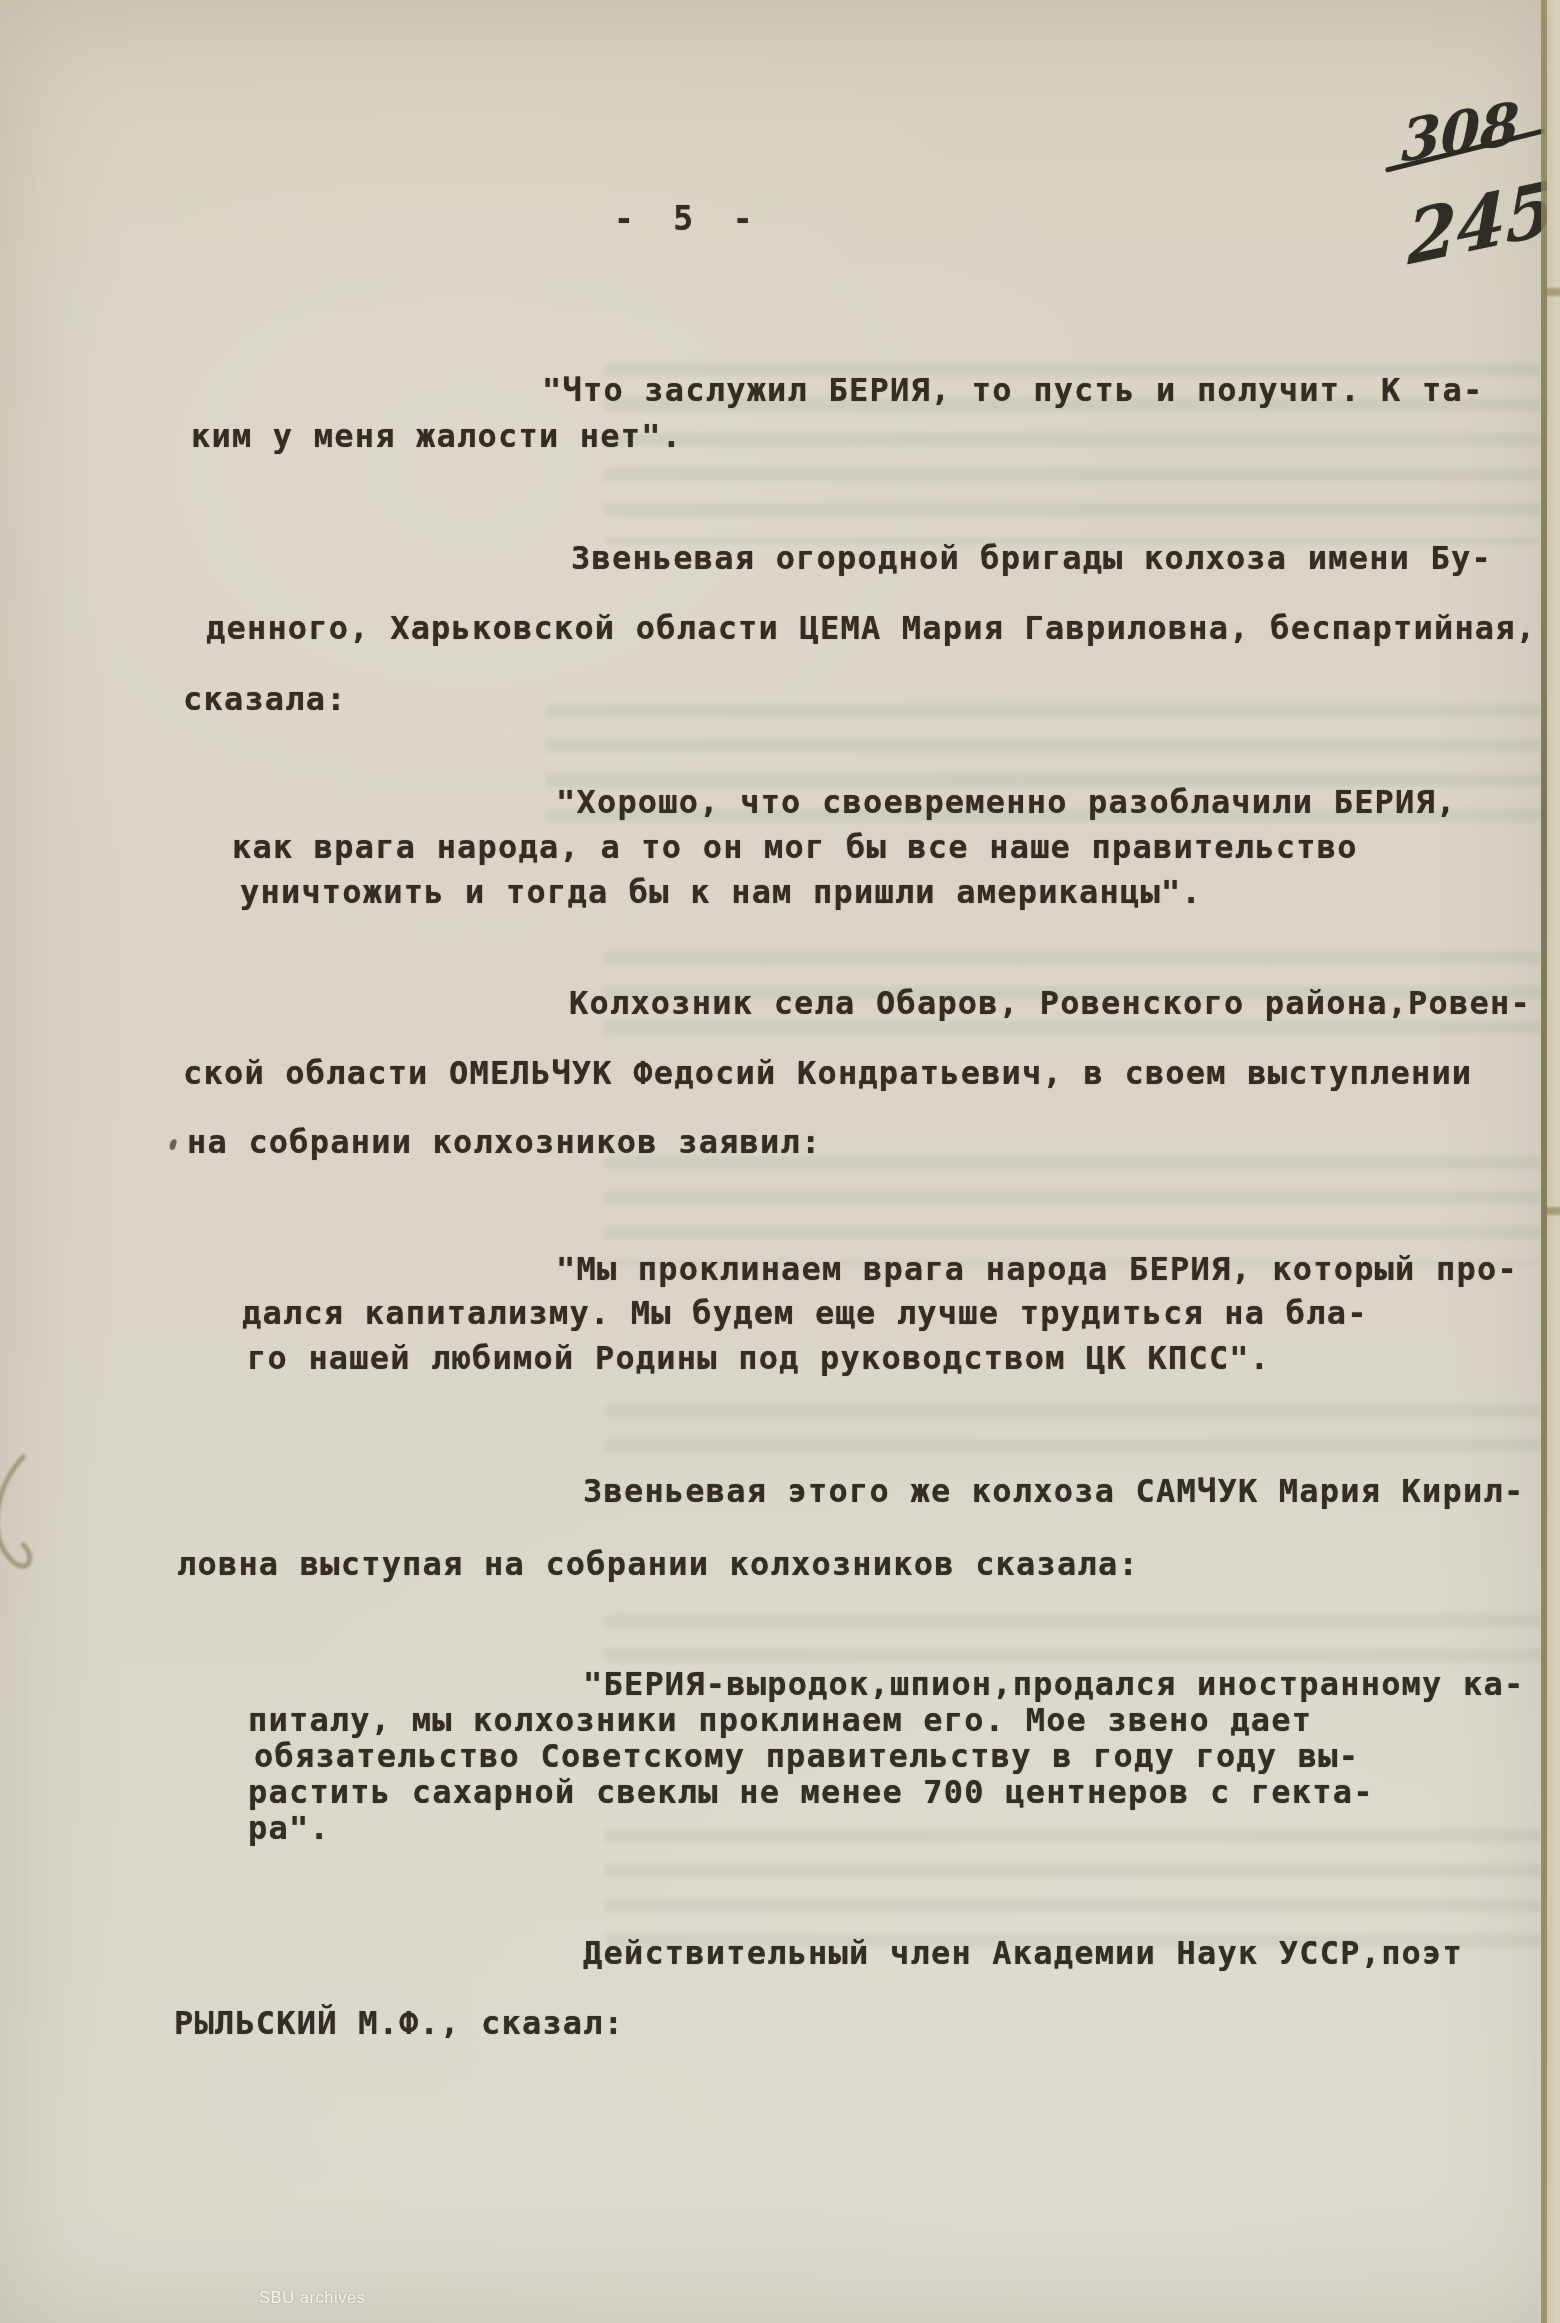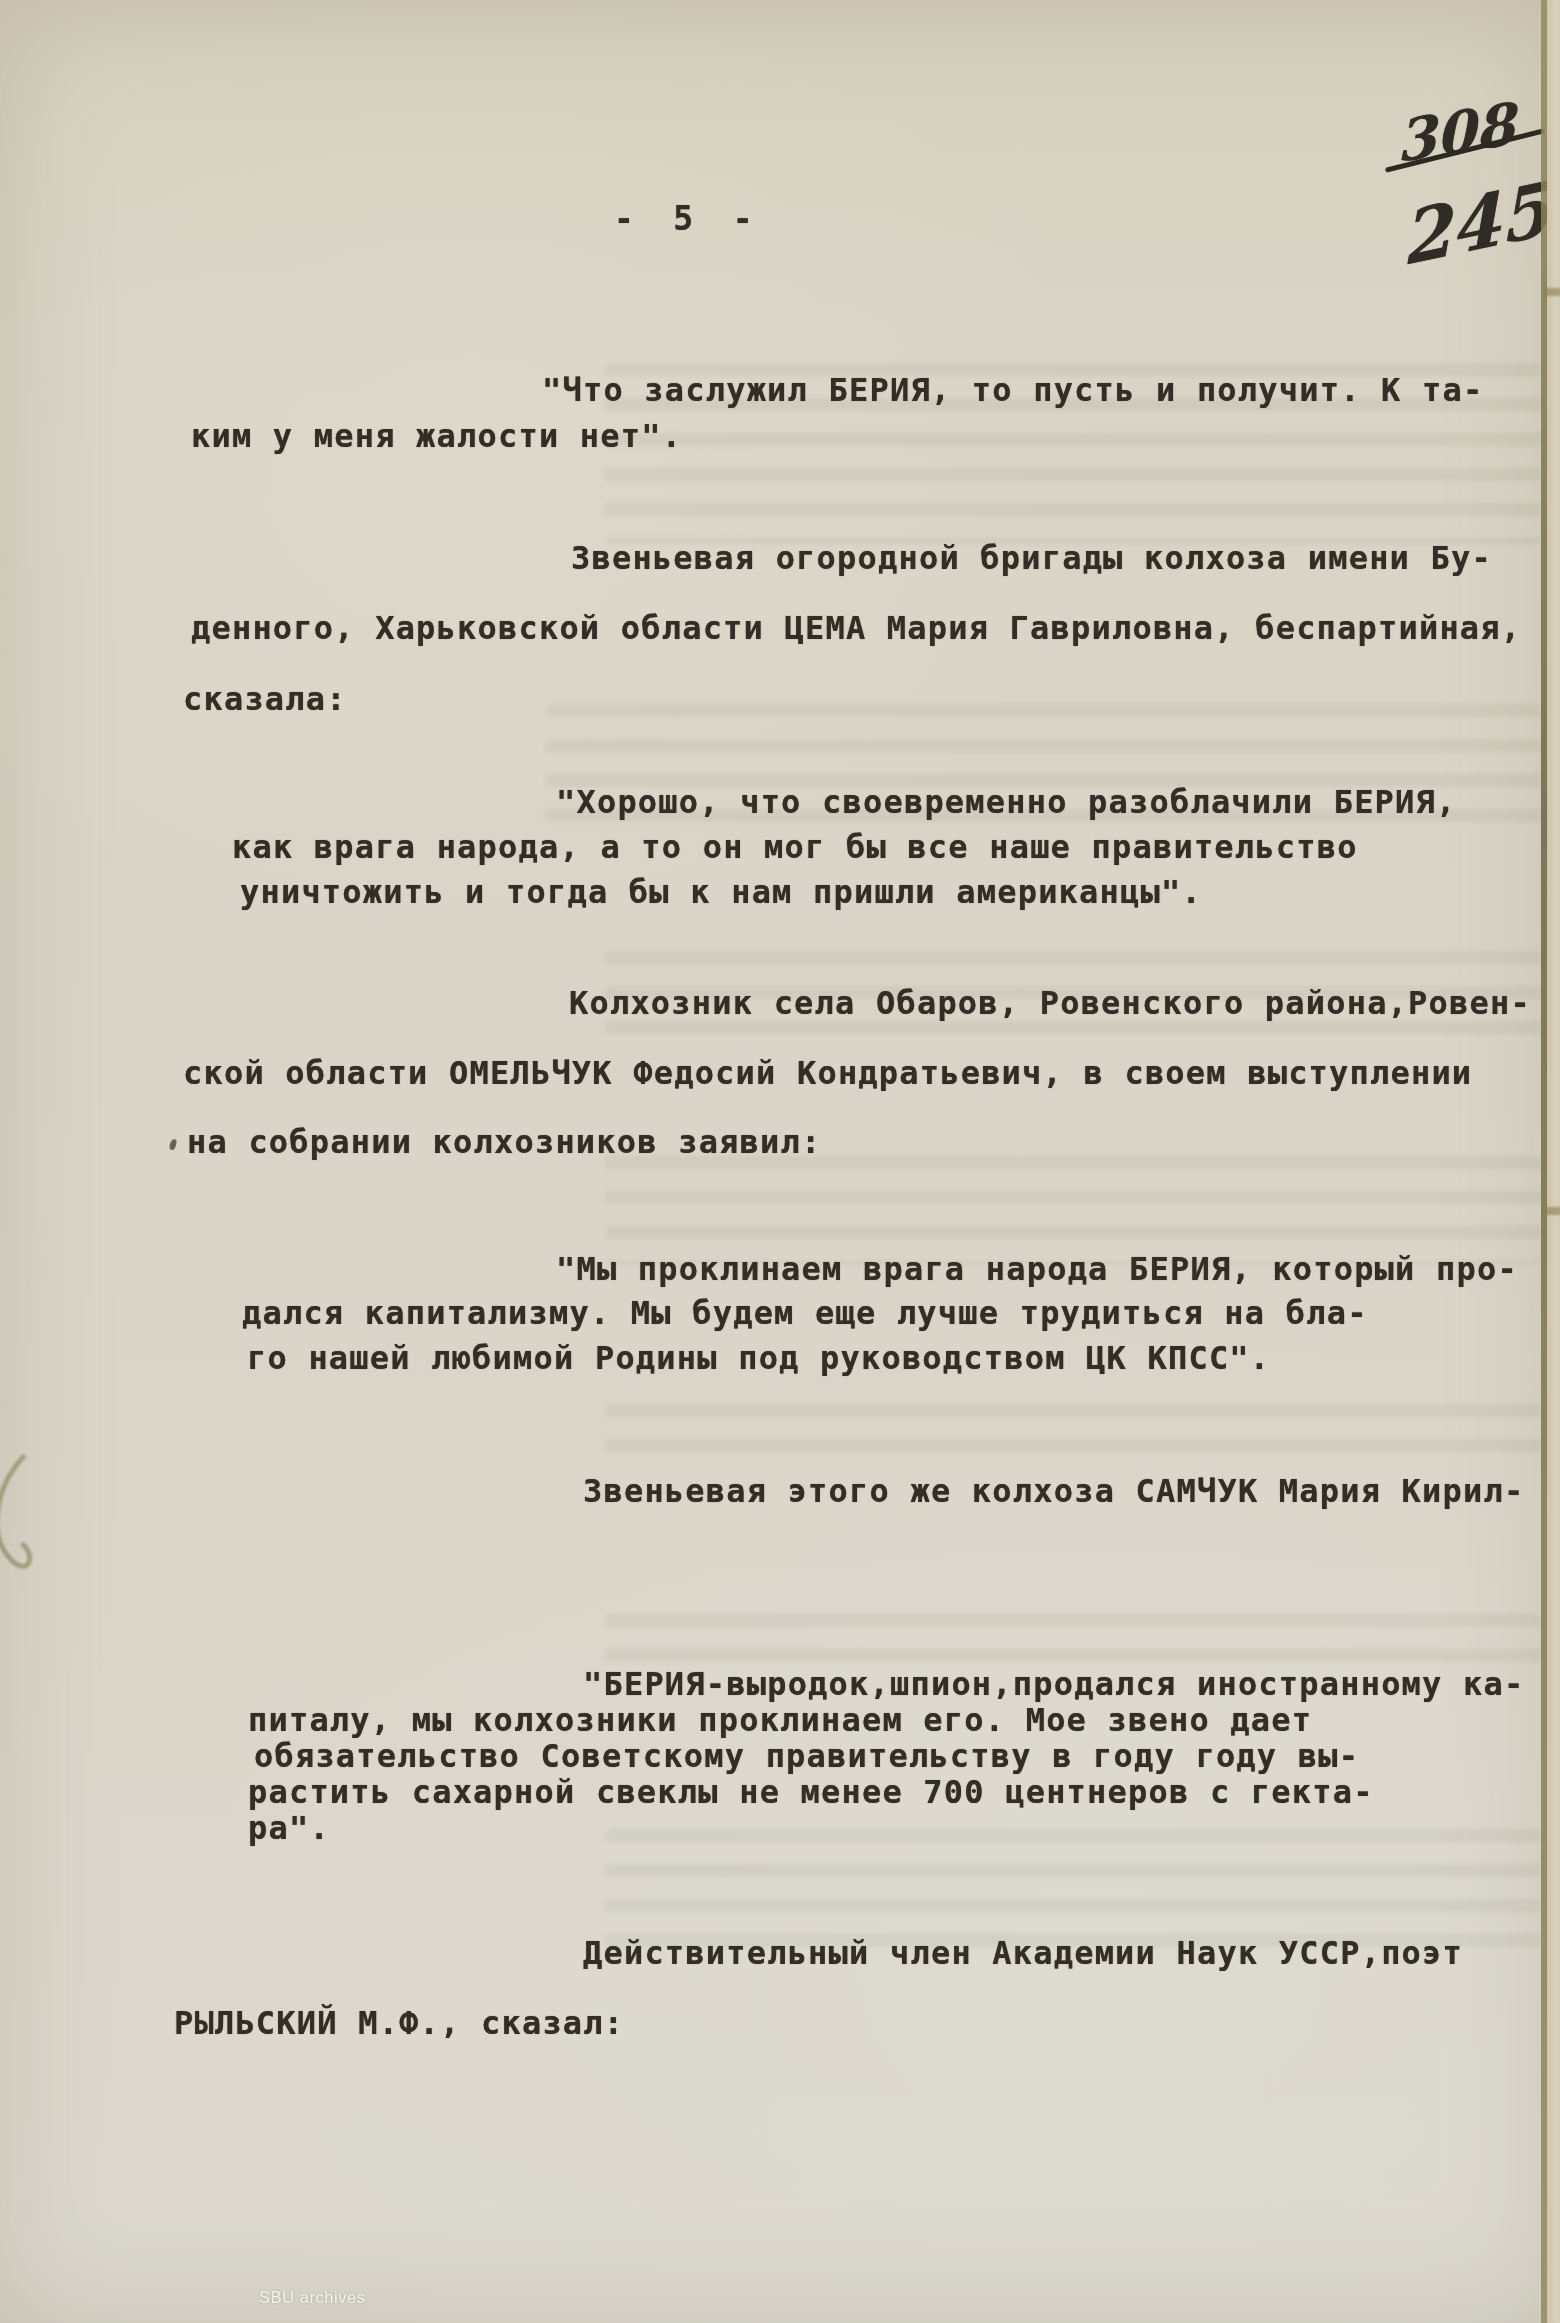--- a/index.html
+++ b/index.html
@@ -83,37 +83,38 @@
   <div class="ln hdr" style="left:614px; top:202px;">- 5 -</div>
 
   <div class="hw hw-308" style="left:1401px; top:98px;">308</div>
   <div class="hw-strike" style="left:1383px; top:148px;"></div>
   <div class="hw hw-245" style="left:1406px; top:180px;">245</div>
 
   <div class="ln" style="left:542px; top:374px;">"Что заслужил БЕРИЯ, то пусть и получит. К та-</div>
   <div class="ln" style="left:191px; top:420px;">ким у меня жалости нет".</div>
 
   <div class="ln" style="left:571px; top:542px;">Звеньевая огородной бригады колхоза имени Бу-</div>
-  <div class="ln" style="left:191px; top:612px;">денного, Харьковской области ЦЕМА Мария Гавриловна, беспартийная,</div>
+  <div class="ln" style="left:206px; top:612px;">денного, Харьковской области ЦЕМА Мария Гавриловна, беспартийная,</div>
   <div class="ln" style="left:183px; top:683px;">сказала:</div>
 
   <div class="ln" style="left:556px; top:786px;">"Хорошо, что своевременно разоблачили БЕРИЯ,</div>
   <div class="ln" style="left:232px; top:831px;text-align:center;">как врага народа, а то он мог бы все наше правительство</div>
   <div class="ln" style="left:240px; top:876px;">уничтожить и тогда бы к нам пришли американцы".</div>
 
   <div class="ln" style="left:183px; top:1057px;">ской области ОМЕЛЬЧУК Федосий Кондратьевич, в своем выступлении</div>
   <div class="ln" style="left:569px; top:987px;">Колхозник села Обаров, Ровенского района,Ровен-</div>
   <div class="ln" style="left:187px; top:1126px;">на собрании колхозников заявил:</div>
   <div class="stray"></div>
 
   <div class="ln" style="left:556px; top:1253px;">"Мы проклинаем врага народа БЕРИЯ, который про-</div>
   <div class="ln" style="left:242px; top:1297px;">дался капитализму. Мы будем еще лучше трудиться на бла-</div>
   <div class="ln" style="left:247px; top:1342px;">го нашей любимой Родины под руководством ЦК КПСС".</div>
 
   <div class="ln" style="left:583px; top:1475px;">Звеньевая этого же колхоза САМЧУК Мария Кирил-</div>
+  <div class="ln" style="left:177px; top:1548px;">ловна выступая на собрании колхозников сказала:</div>
 
   <div class="ln" style="left:583px; top:1668px;">"БЕРИЯ-выродок,шпион,продался иностранному ка-</div>
   <div class="ln" style="left:248px; top:1704px;">питалу, мы колхозники проклинаем его. Мое звено дает</div>
   <div class="ln" style="left:254px; top:1740px;">обязательство Советскому правительству в году году вы-</div>
   <div class="ln" style="left:248px; top:1776px;">растить сахарной свеклы не менее 700 центнеров с гекта-</div>
   <div class="ln" style="left:248px; top:1812px;">ра".</div>
 
   <div class="ln" style="left:583px; top:1937px;">Действительный член Академии Наук УССР,поэт</div>
   <div class="ln" style="left:174px; top:2007px;">РЫЛЬСКИЙ М.Ф., сказал:</div>
 

